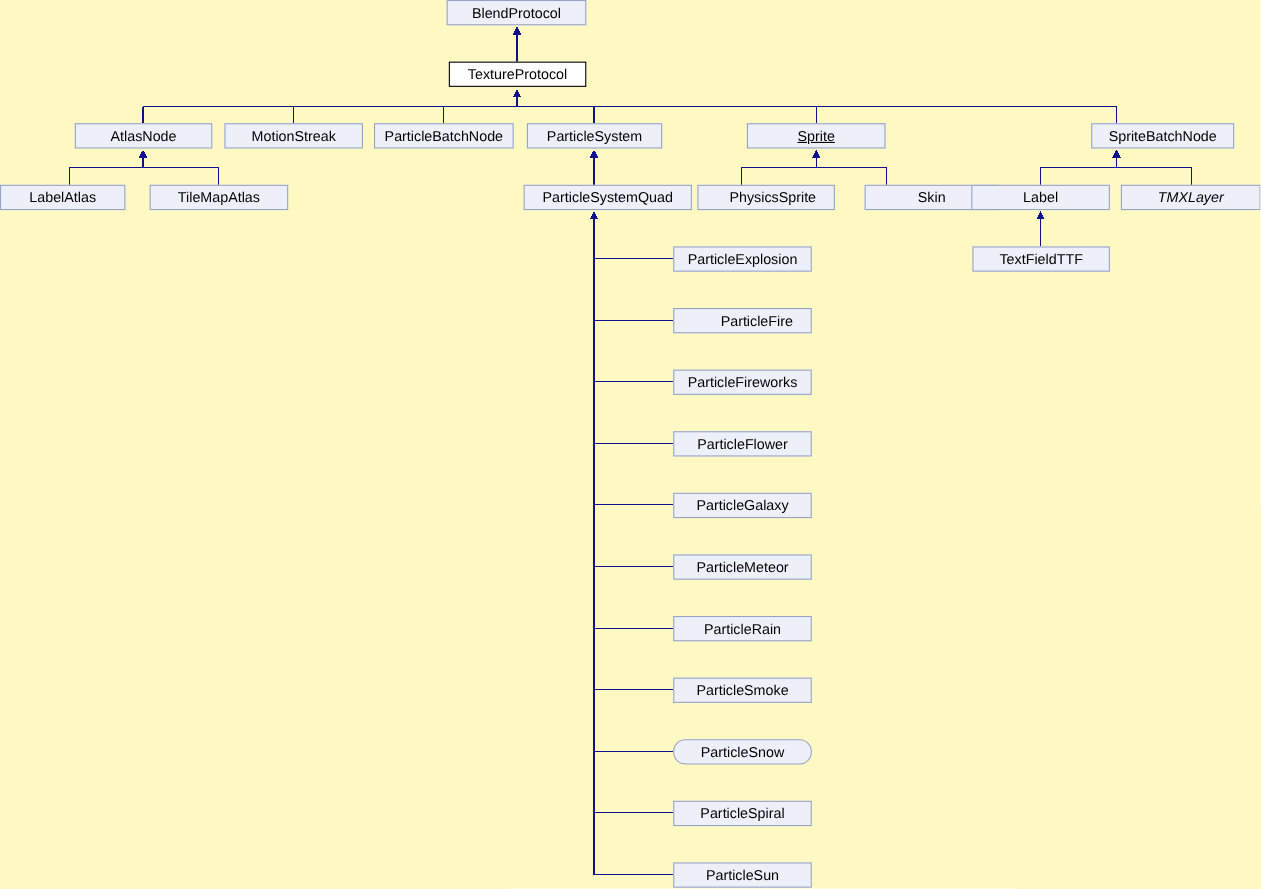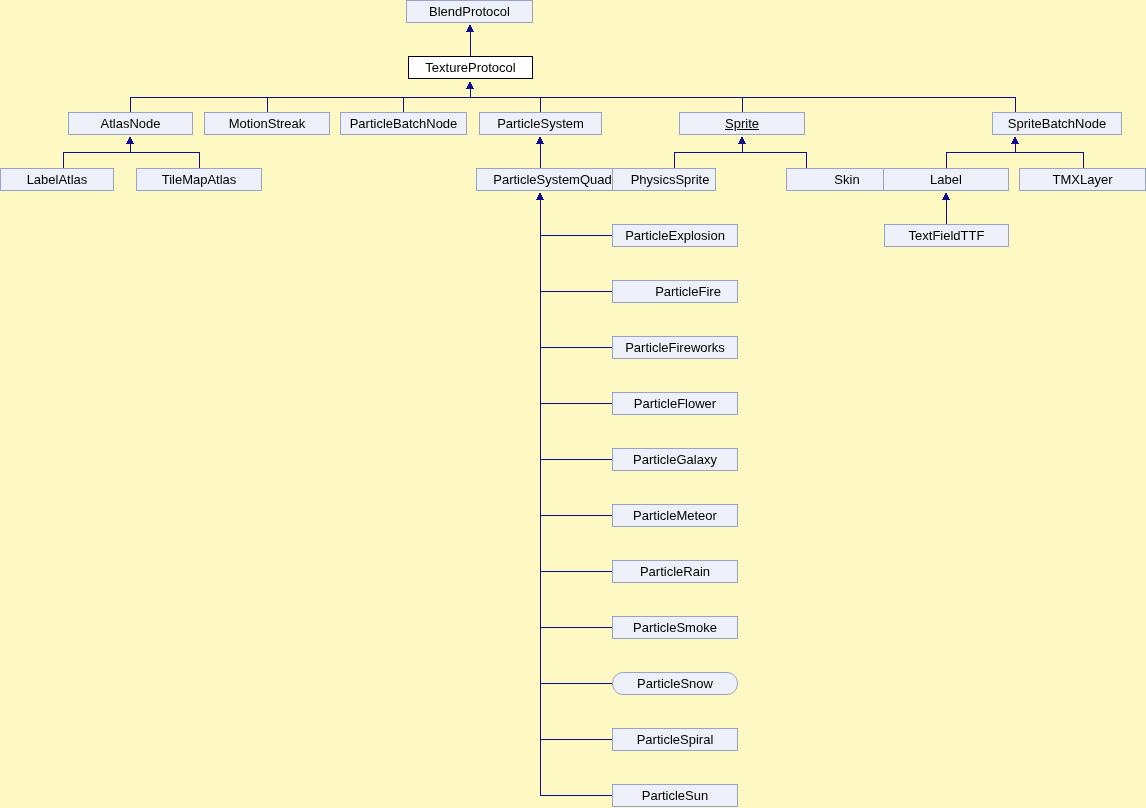--- a/index.html
+++ b/index.html
@@ -41,24 +41,24 @@
   .n-texture  { left:408px; top:56px;  width:125px; }
   .n-atlas    { left:68px;  top:112px; width:125px; }
   .n-motion   { left:204px; top:112px; width:126px; }
   .n-pbatch   { left:340px; top:112px; width:127px; }
   .n-psystem  { left:479px; top:112px; width:123px; }
   .n-sprite   { left:679px; top:112px; width:126px;text-decoration:underline; }
   .n-sbatch   { left:952px; top:112px; width:130px;margin-left:40px; }
   .n-latlas   { left:0px;   top:168px; width:114px; }
   .n-tmatlas  { left:136px; top:168px; width:126px; }
   .n-psq      { left:476px; top:168px; width:153px; }
-  .n-physics  { left:612px; top:168px; width:104px;padding-left:12px; }
+  .n-physics  { left:634px; top:168px; width:125px;padding-left:12px; }
   .n-skin     { left:786px; top:168px; width:122px; }
   .n-label    { left:883px; top:168px; width:126px; }
-  .n-tmx      { left:1019px;top:168px; width:127px; }
+  .n-tmx      { left:1019px;top:168px; width:127px;font-style:italic; }
   .n-ttf      { left:884px; top:224px; width:125px; }
   .n-pc       { left:612px; width:126px; }
   .pc-0  { top:224px; }
   .pc-1  { top:280px;padding-left:26px; }
   .pc-2  { top:336px; }
   .pc-3  { top:392px; }
   .pc-4  { top:448px; }
   .pc-5  { top:504px; }
   .pc-6  { top:560px; }
   .pc-7  { top:616px; }

